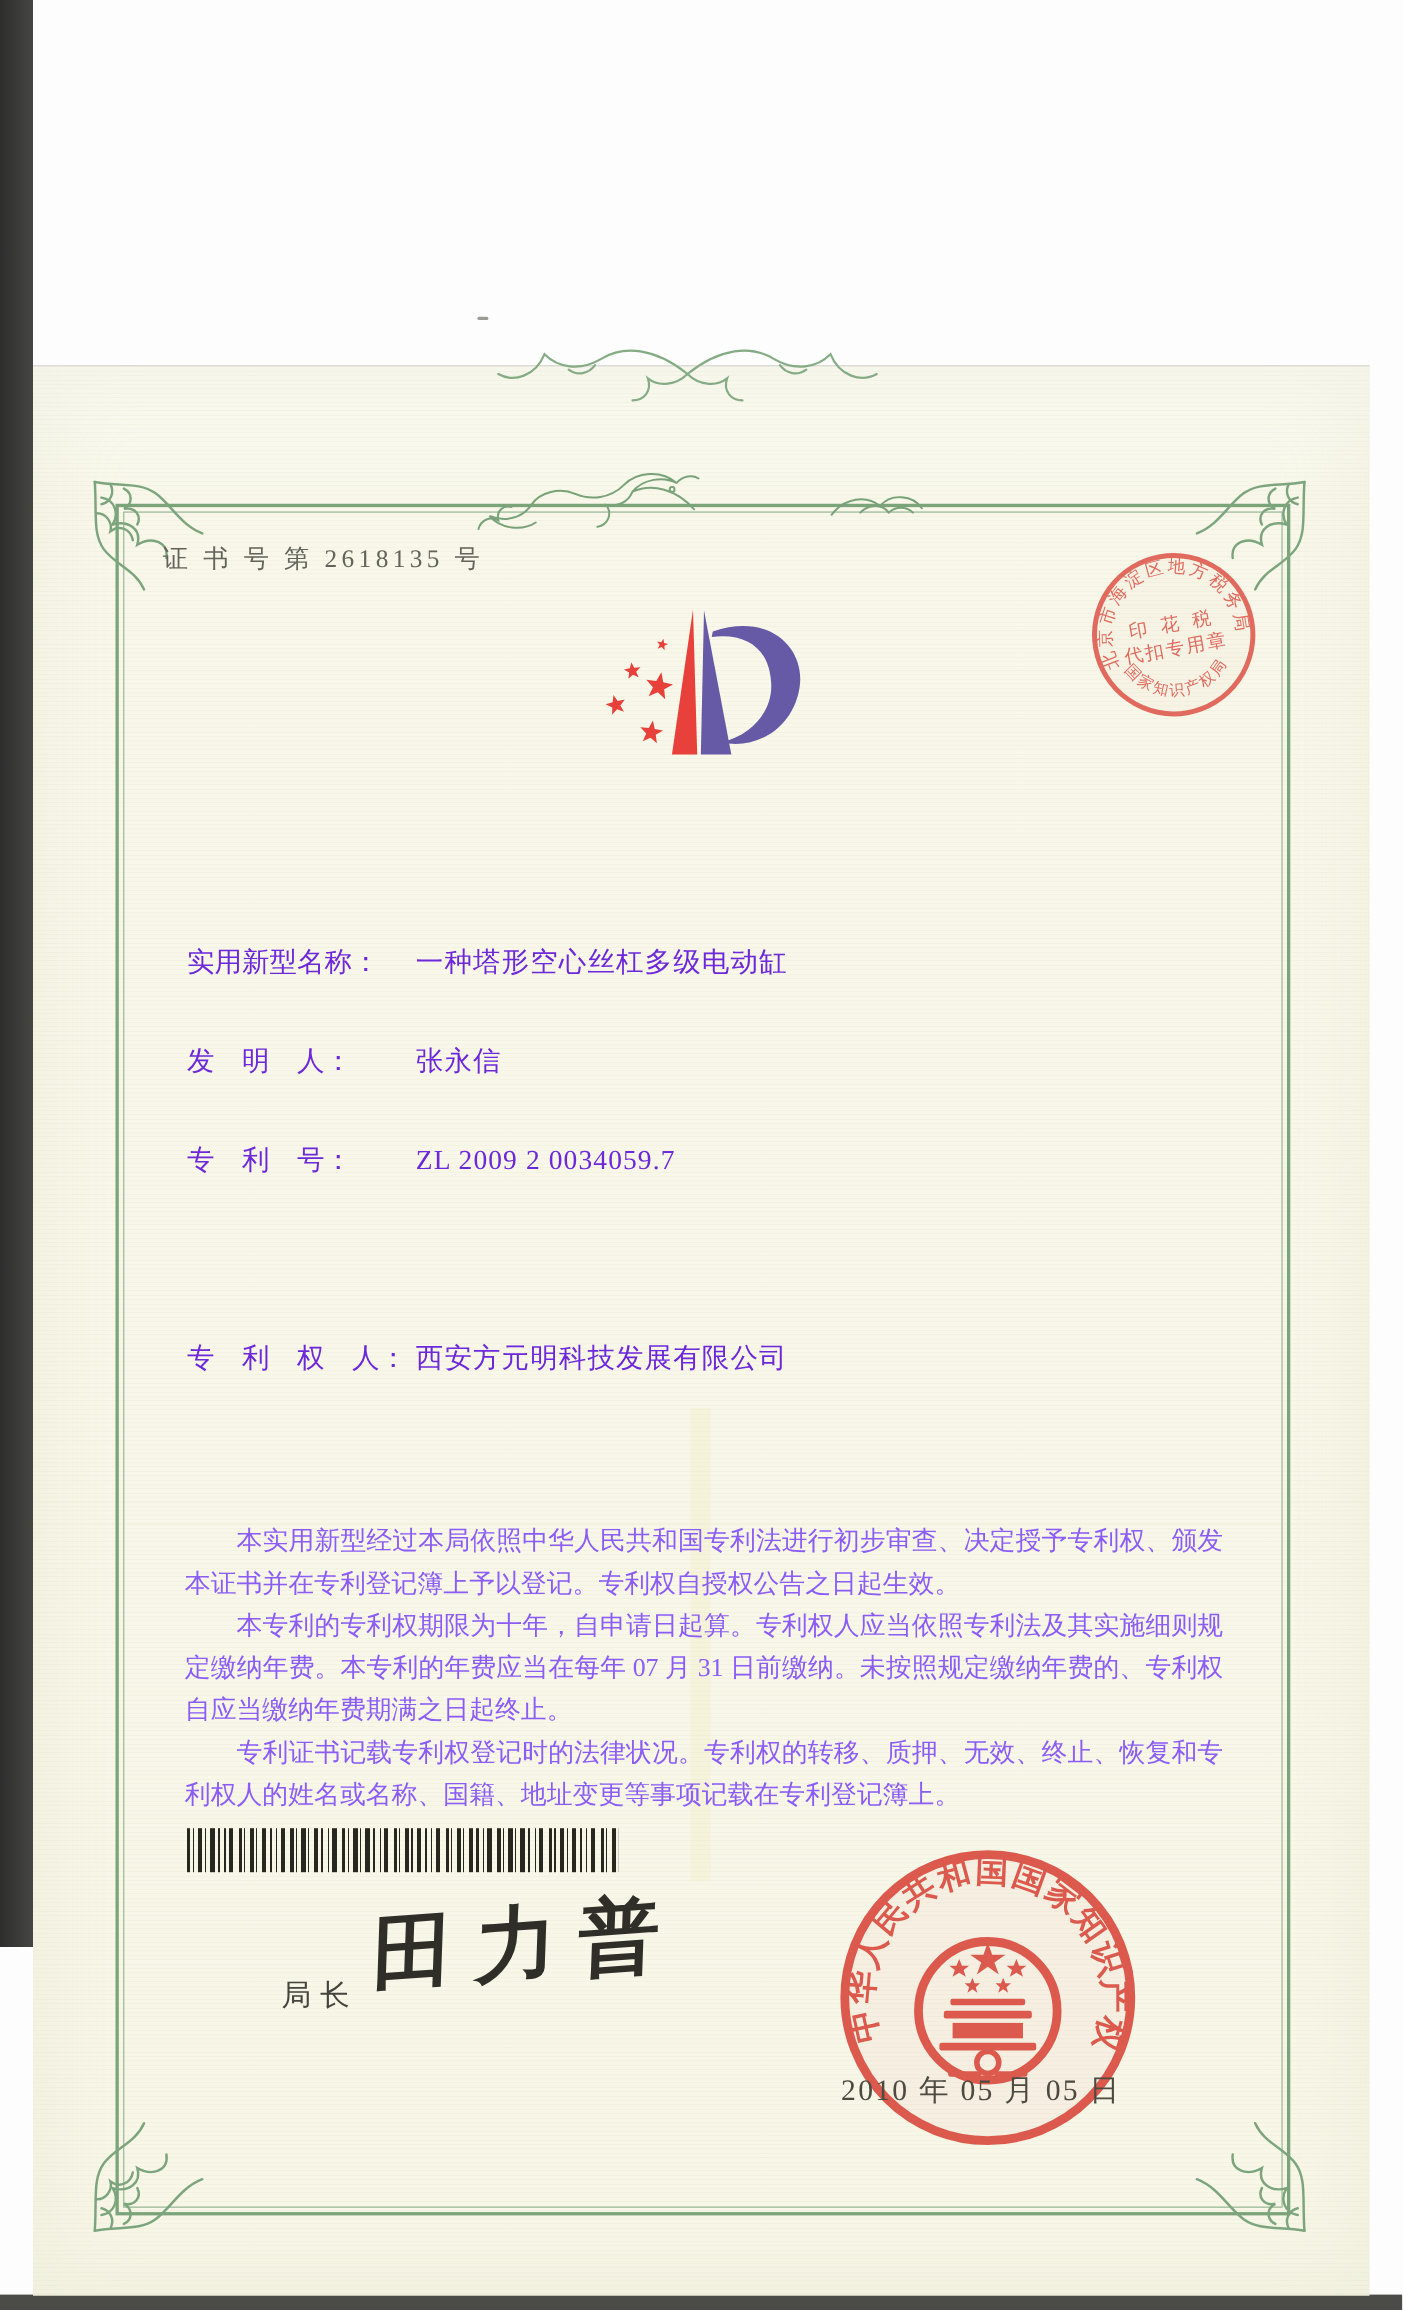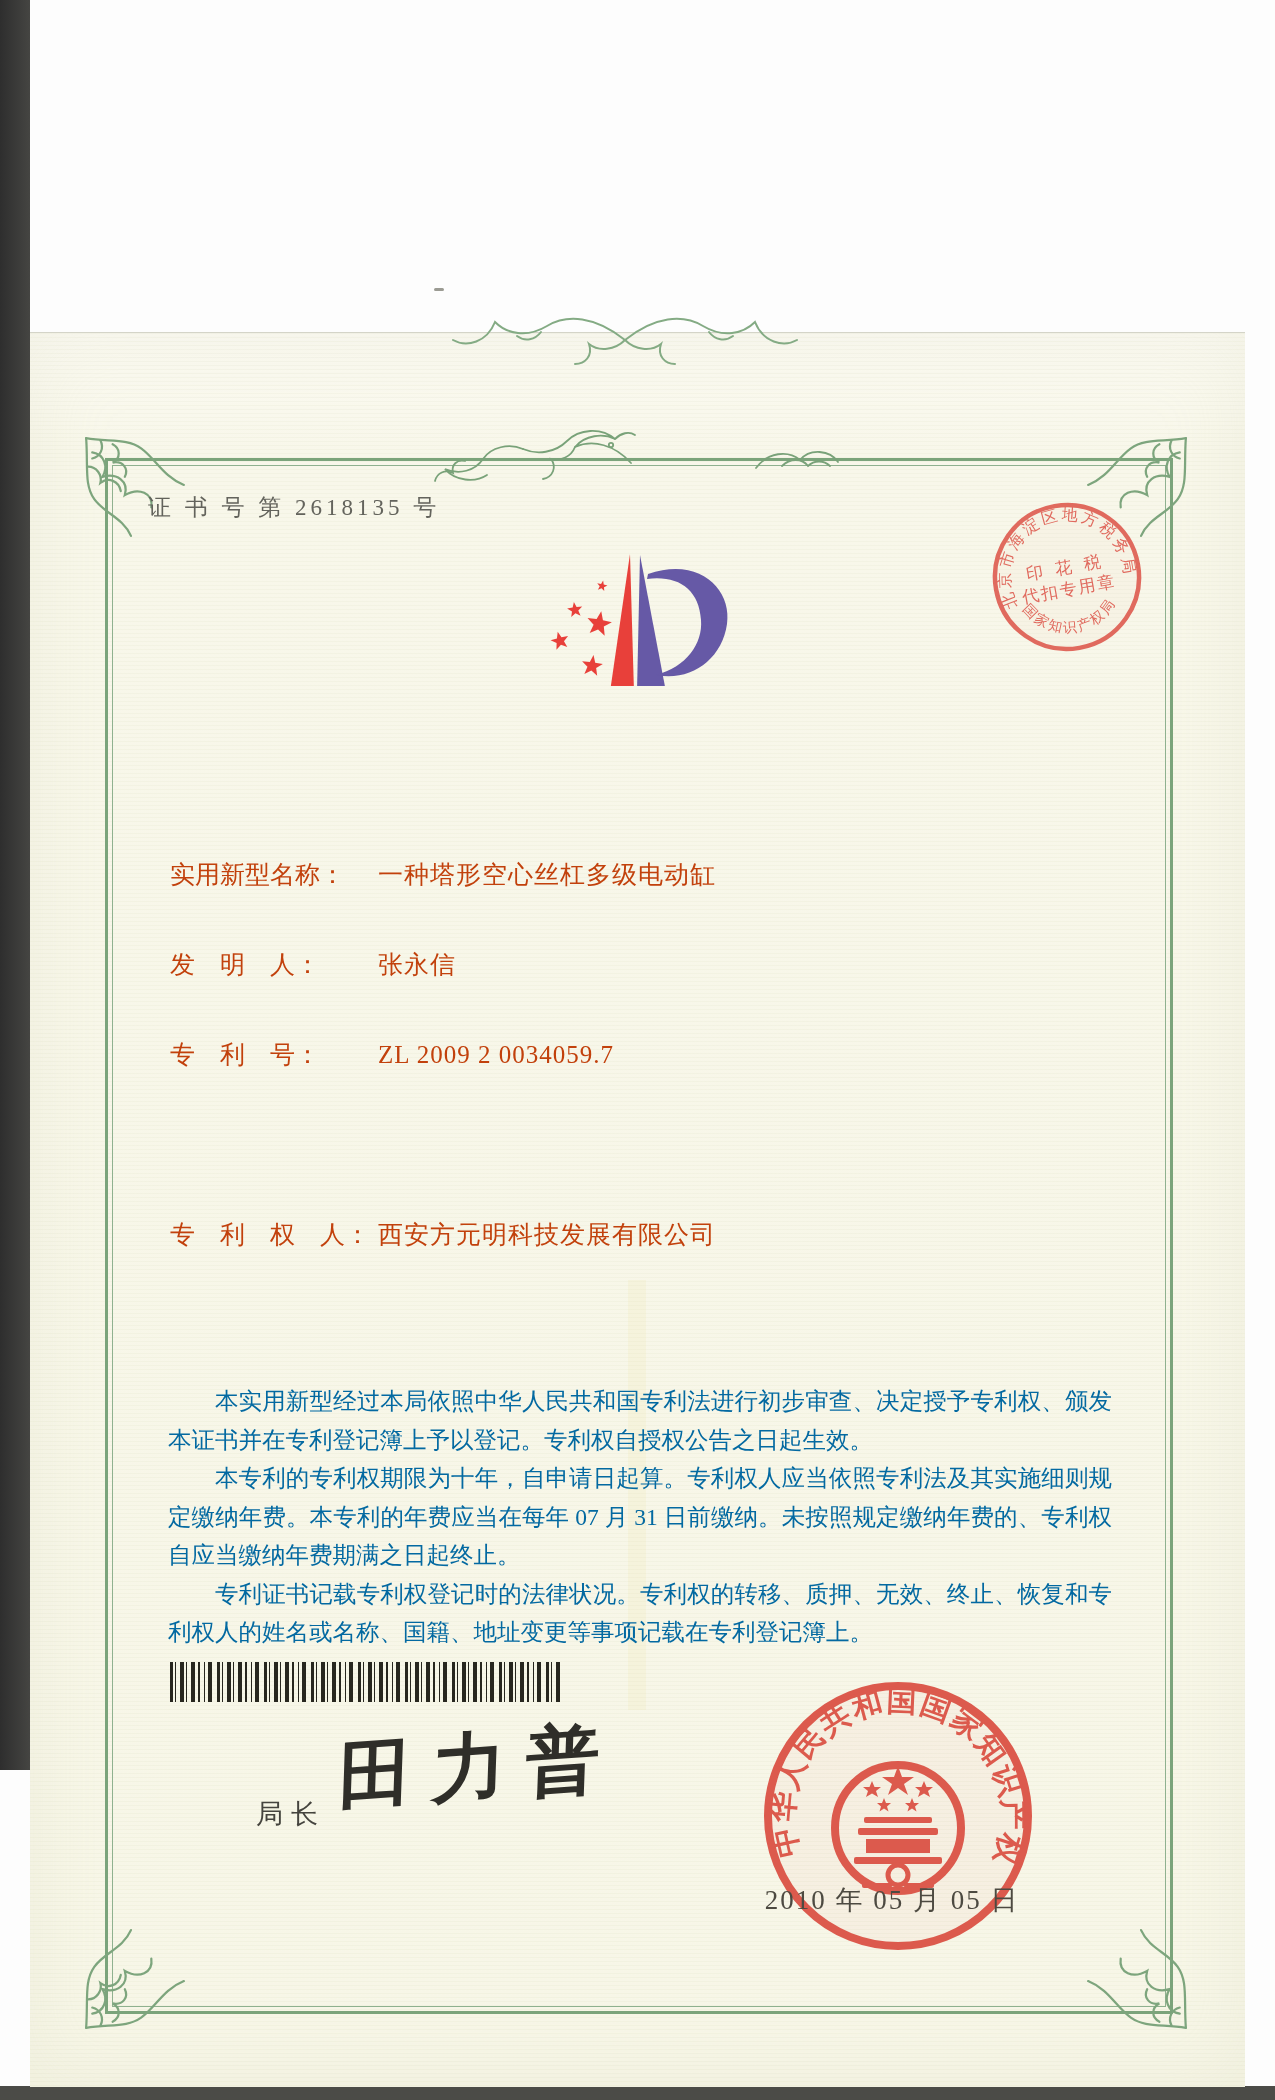--- a/index.html
+++ b/index.html
@@ -18,25 +18,25 @@
         background:rgba(232,220,120,0.10);}
   .speck{position:absolute;background:#9b9b93;border-radius:2px;}
   .frame{position:absolute;left:105px;top:458px;width:1062px;height:1550px;
         border:3px solid #7ba47b;}
   .frame-inner{position:absolute;inset:4px;border:1px solid #8fb18f;}
   .orn{position:absolute;pointer-events:none;}
   .cert-no{position:absolute;left:148px;top:492px;font-size:23px;color:#63635c;letter-spacing:4px;}
   .logo{position:absolute;left:540px;top:528px;}
   .doc-title{position:absolute;left:105px;top:700px;width:1062px;text-align:center;
         font-size:55px;font-weight:600;letter-spacing:10px;color:#3d3c3a;}
-  .field{position:absolute;left:170px;font-size:25px;color:#c2410c;white-space:nowrap;}
+  .field{position:absolute;left:170px;font-size:25px;color:#6d28d9;white-space:nowrap;}
   .f-label{display:inline-block;min-width:200px;}
   .f-value{margin-left:8px;letter-spacing:1px;}
   .body-text{position:absolute;left:168px;top:1382px;width:944px;font-size:23.5px;
-        line-height:38.5px;color:#0369a1;text-align:justify;}
+        line-height:38.5px;color:#8b5cf6;text-align:justify;}
   .body-text p{margin:0;text-indent:2em;}
   .barcode{position:absolute;left:170px;top:1662px;width:392px;height:40px;
         background:repeating-linear-gradient(90deg,
           #28271f 0 3px,  rgba(0,0,0,0) 3px 5px,
           #28271f 5px 6px,  rgba(0,0,0,0) 6px 10px,
           #28271f 10px 14px, rgba(0,0,0,0) 14px 16px,
           #28271f 16px 17px, rgba(0,0,0,0) 17px 21px,
           #28271f 21px 25px, rgba(0,0,0,0) 25px 28px,
           #28271f 28px 30px, rgba(0,0,0,0) 30px 34px,
           #28271f 34px 35px, rgba(0,0,0,0) 35px 38px,

